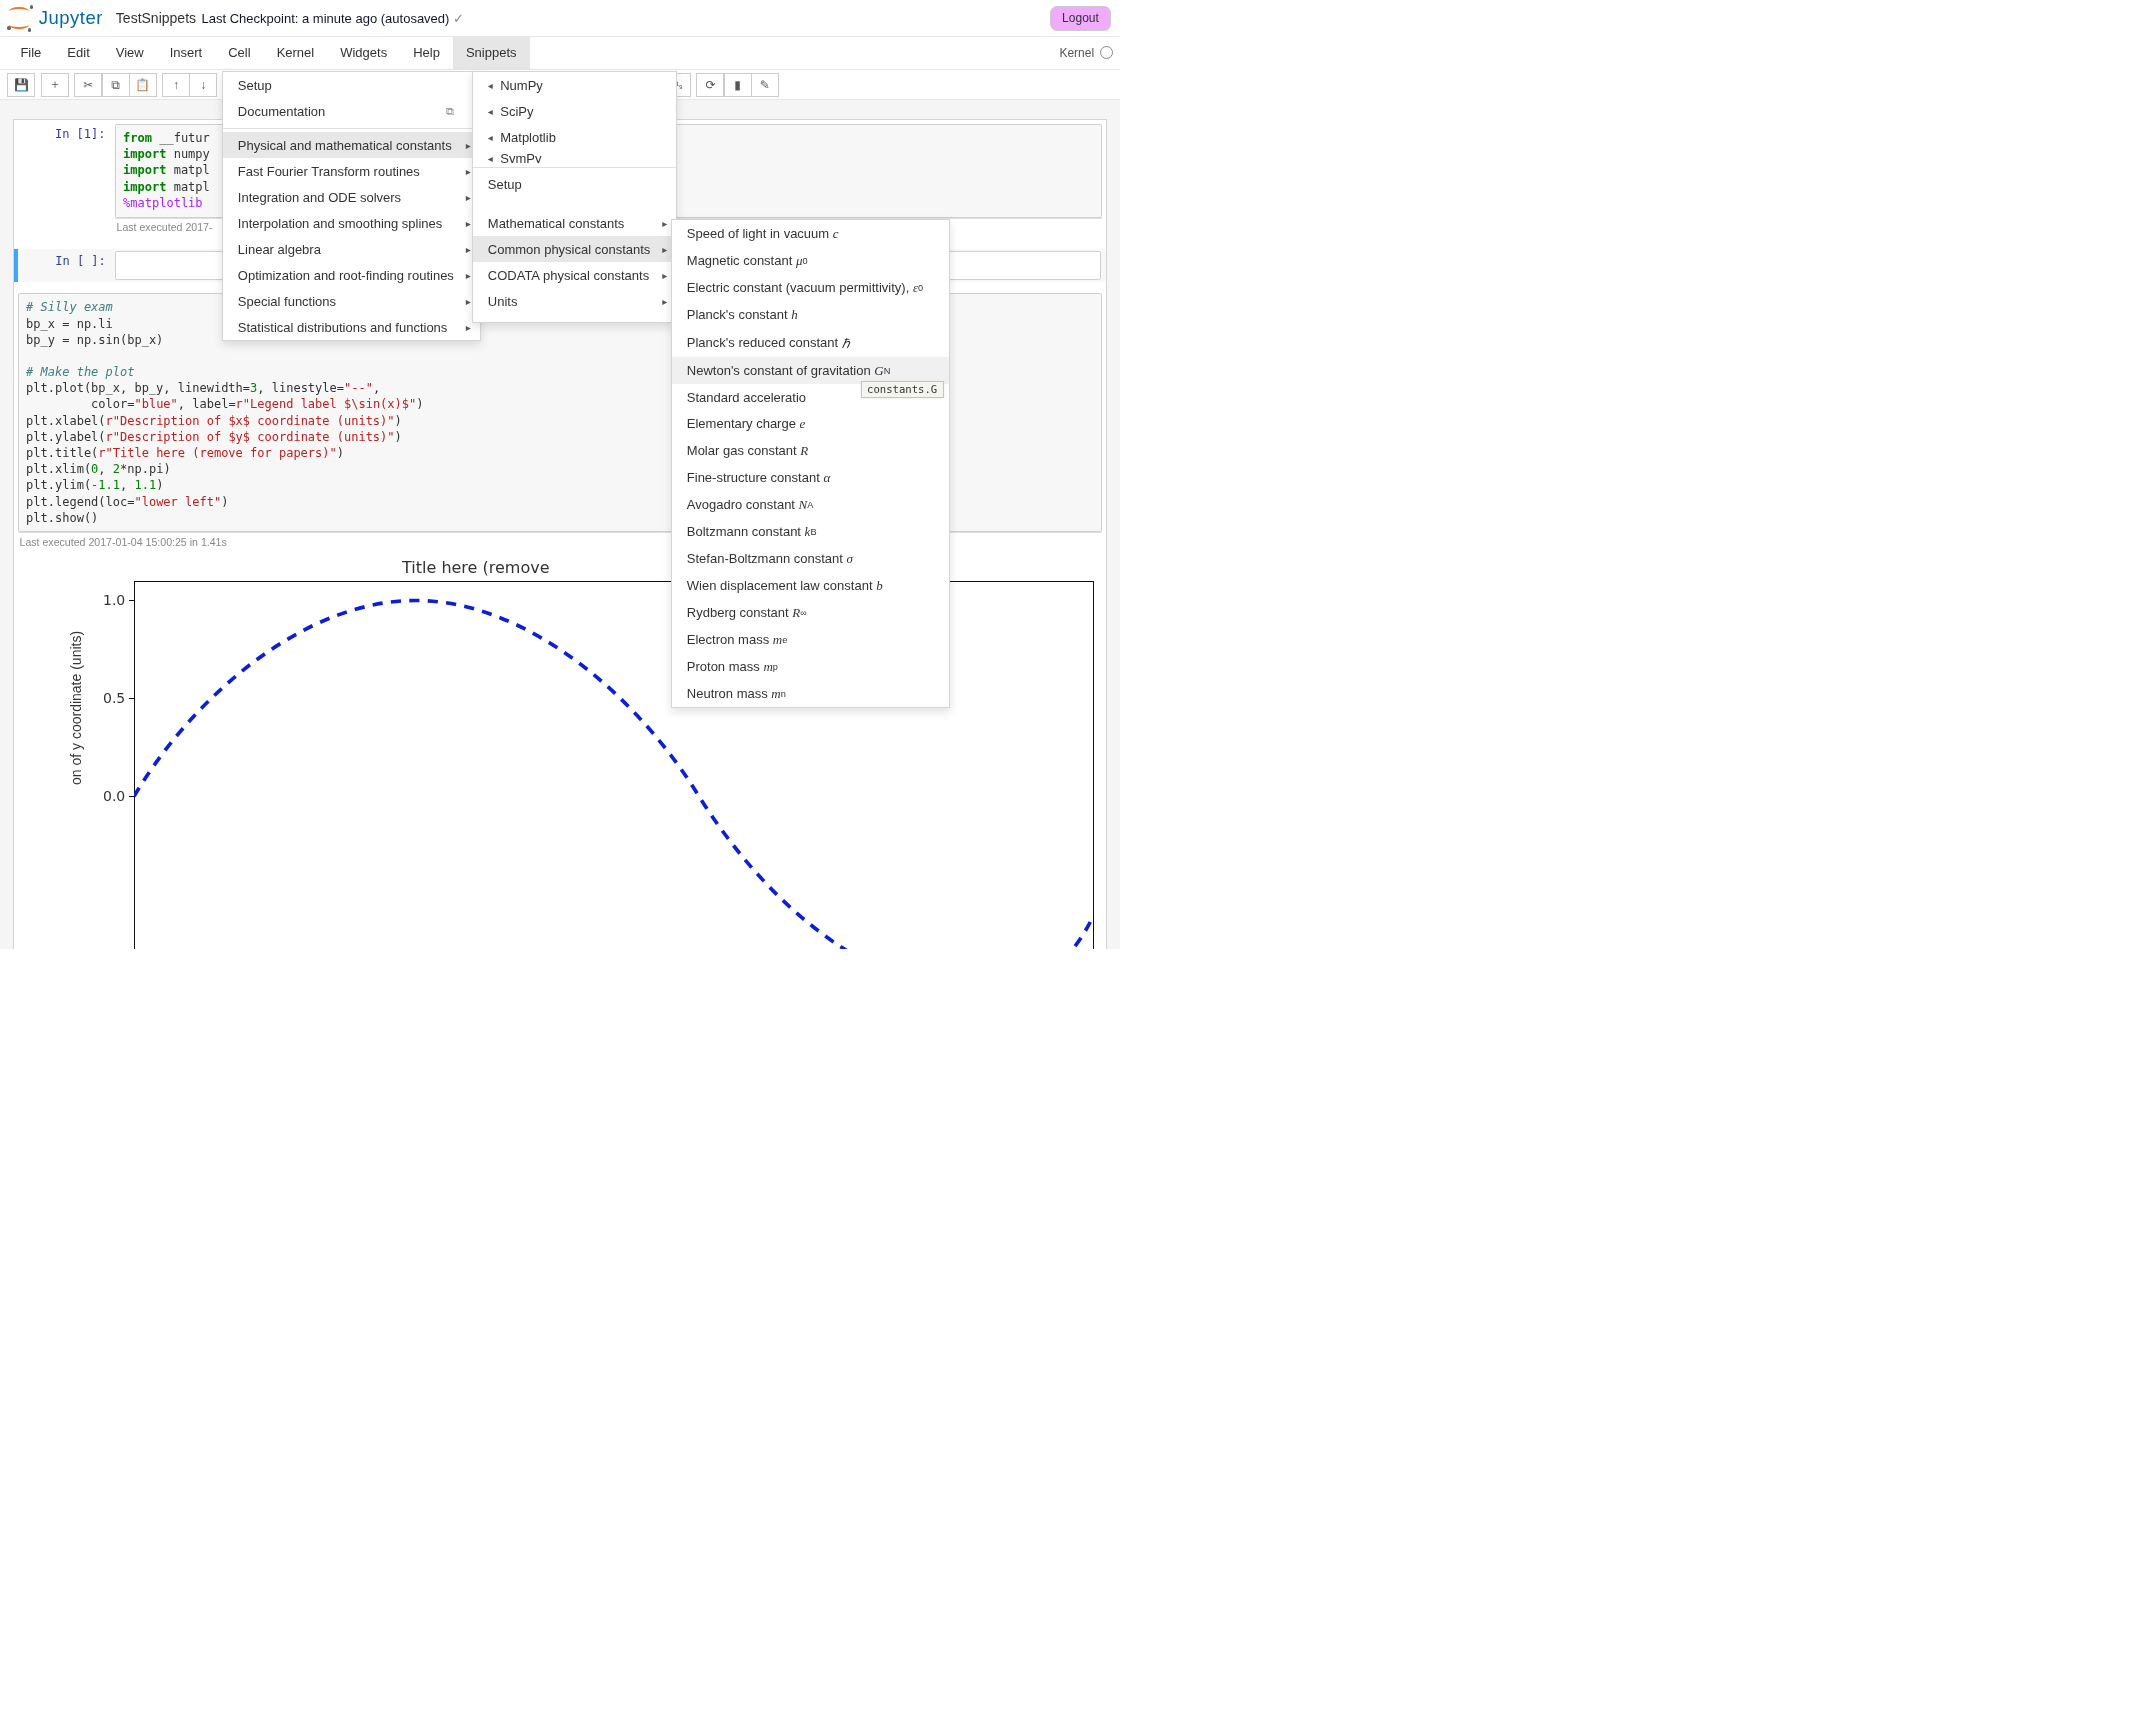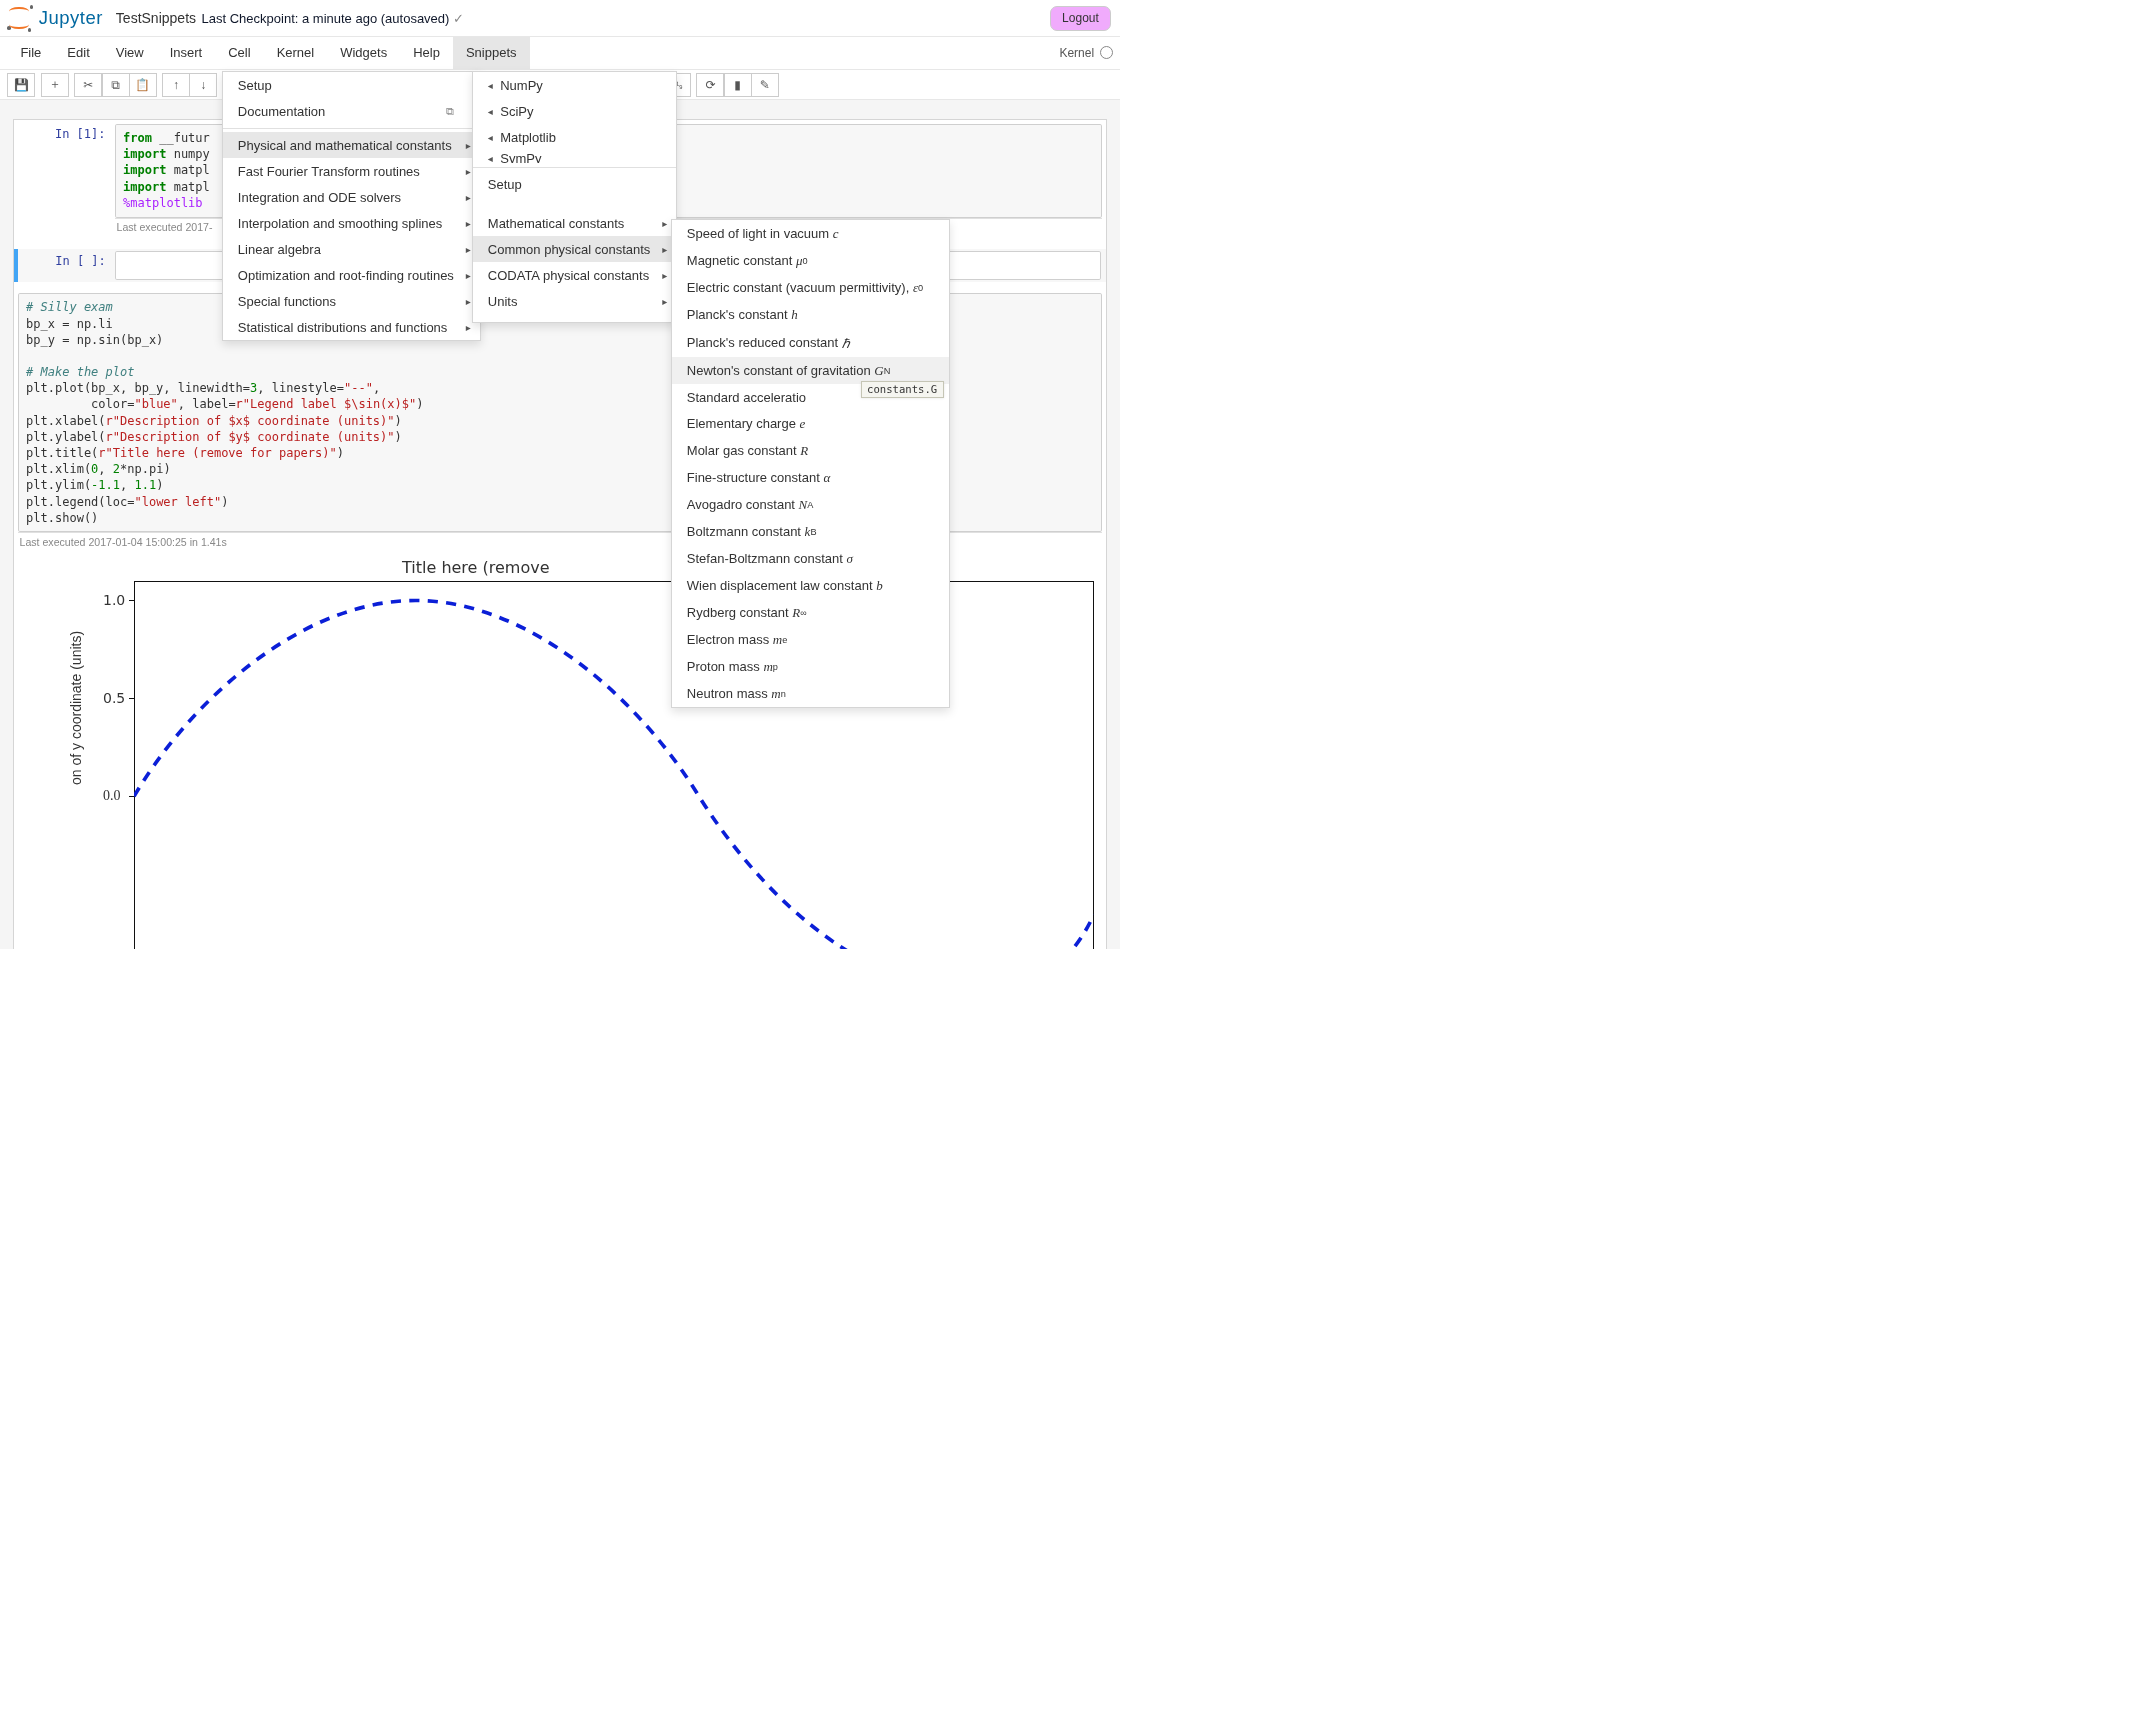--- a/index.html
+++ b/index.html
@@ -368,21 +368,21 @@
 plt.legend(loc=<span class="kw-str">"lower left"</span>)
 plt.show()</div>
         <div class="exec-meta">Last executed 2017-01-04 15:00:25 in 1.41s</div>
       </div>
     </div>
 
     <div class="plot-title">Title here (remove </div>
     <div class="plot-box"></div>
     <div class="ytick" style="top:480px;">1.0</div>
     <div class="ytick" style="top:578px;">0.5</div>
-    <div class="ytick" style="top:676px;font-family:Liberation Serif, serif;">0.0</div>
+    <div class="ytick" style="top:676px;">0.0</div>
     <div class="ytick-line" style="top:480px;"></div>
     <div class="ytick-line" style="top:578px;"></div>
     <div class="ytick-line" style="top:676px;"></div>
     <div class="ylabel">on of y coordinate (units)</div>
 
     <div class="sine">
       <svg viewBox="0 0 1040 420" preserveAspectRatio="none">
         <path class="sine-path" d="M 0 232
           C 60 130, 180 20, 305 20
           C 430 20, 550 130, 612 232

